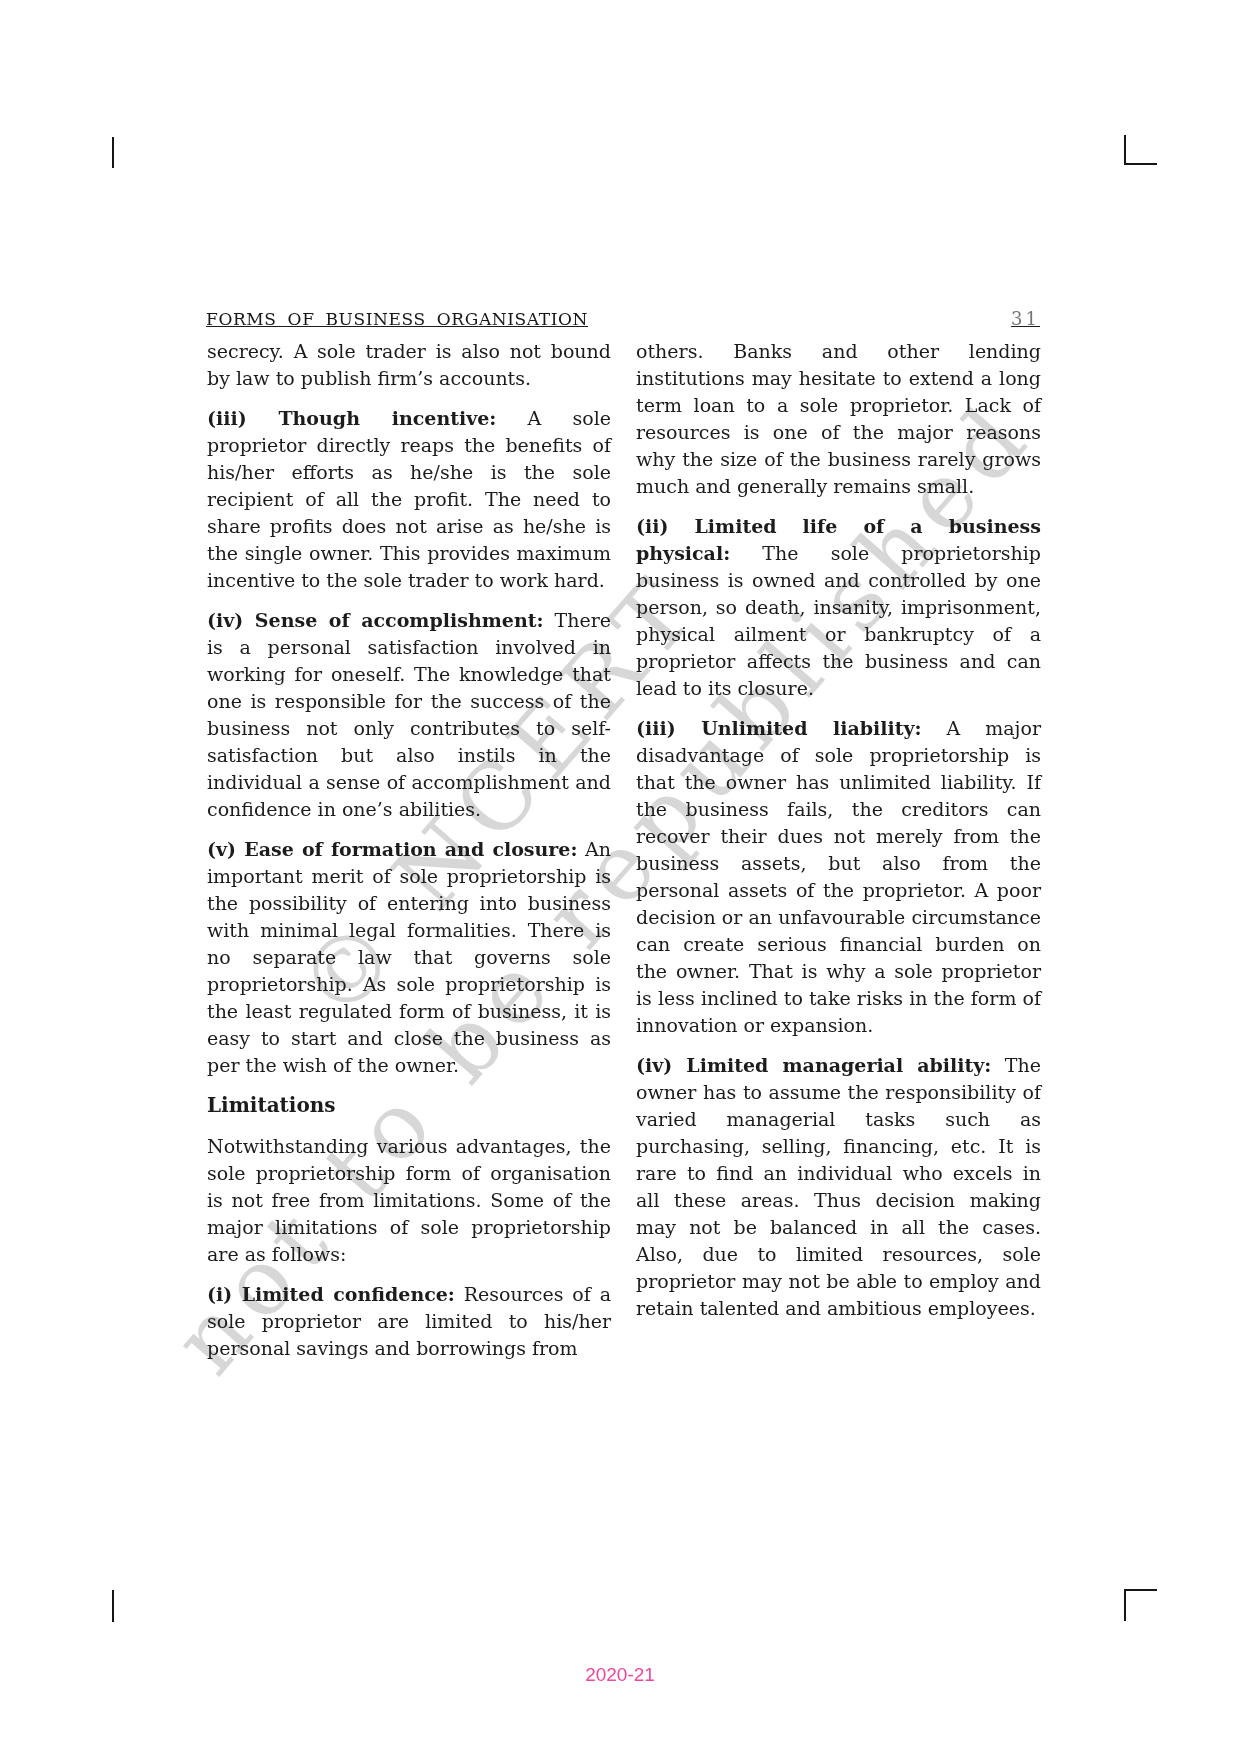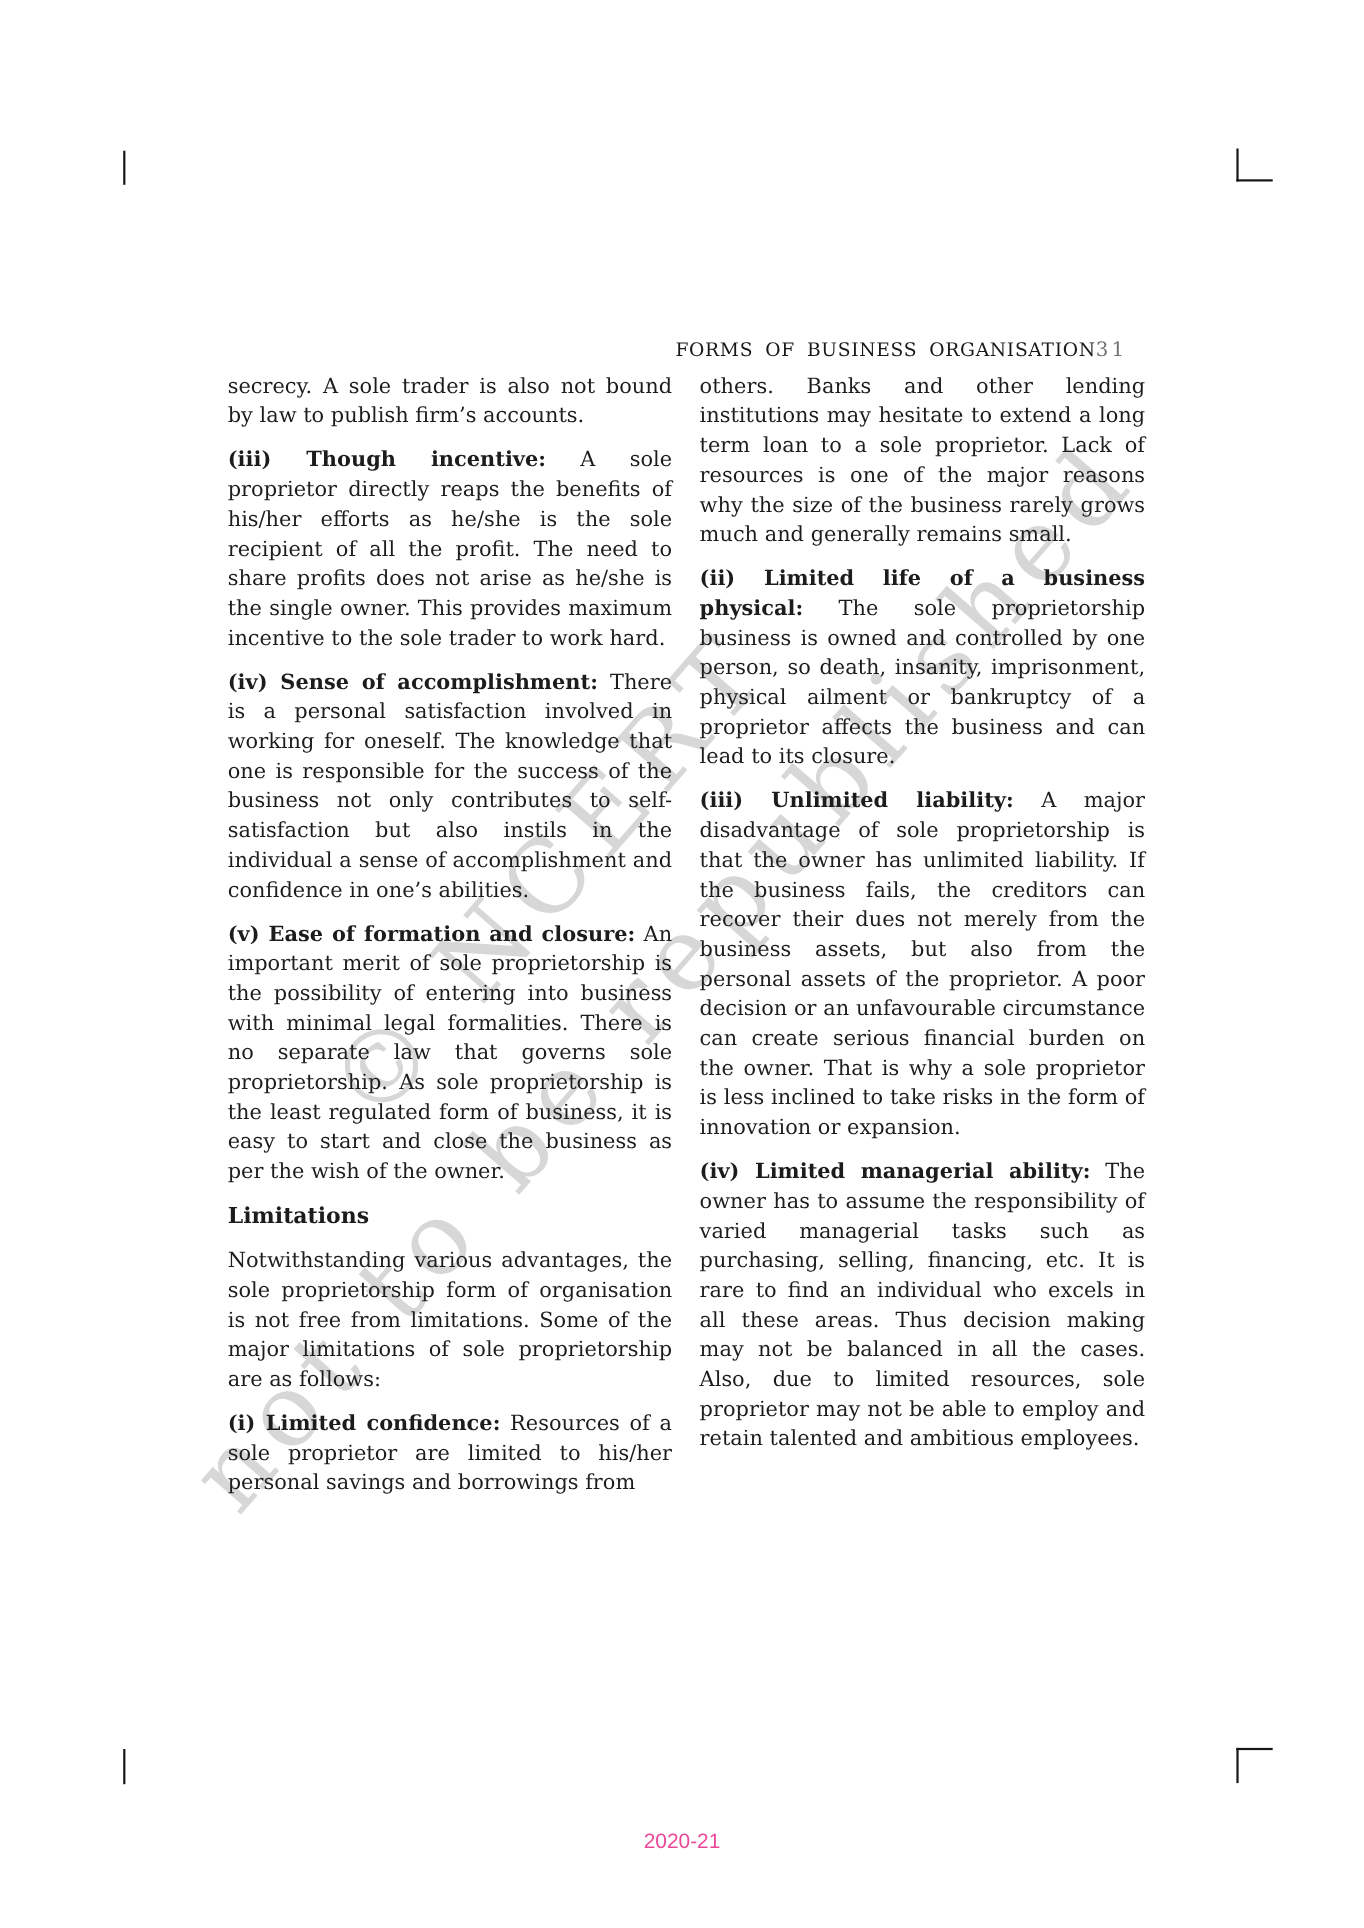--- a/index.html
+++ b/index.html
@@ -38,23 +38,24 @@
     font-size: 92px;
     line-height: 1.5;
     letter-spacing: 12px;
     white-space: nowrap;
     font-family: "DejaVu Serif", serif;
   }
 
   
   .runhead {
     position: absolute;
-    left: 191px; top: 308px; width: 834px;
-    display: flex; justify-content: flex-end; align-items: baseline;
+    left: 206px; top: 308px; width: 834px;
+    display: flex; justify-content: space-between; align-items: baseline;
     z-index: 1;
+    text-decoration: underline;
   }
   .runhead .title {
     font-size: 17px;
     letter-spacing: 0.6px;
     word-spacing: 5px;
     color: #181818;
   }
   .runhead .pagenum {
     font-size: 18px;
     letter-spacing: 3px;

